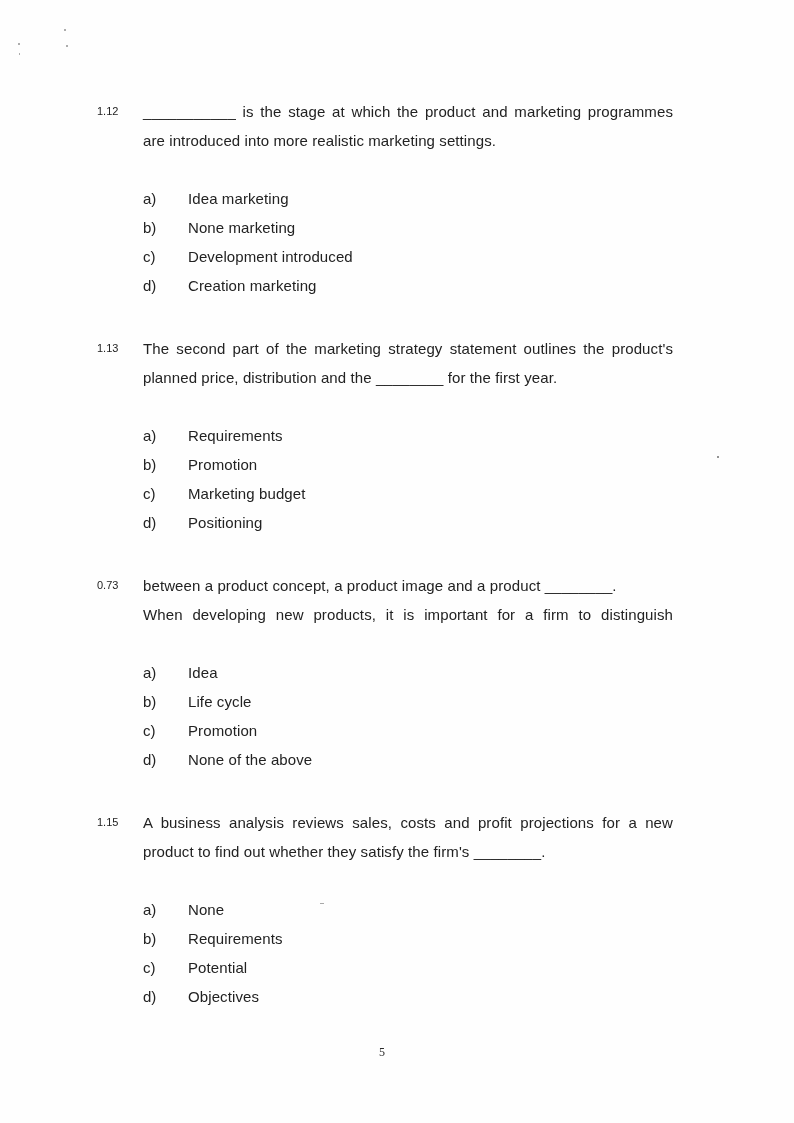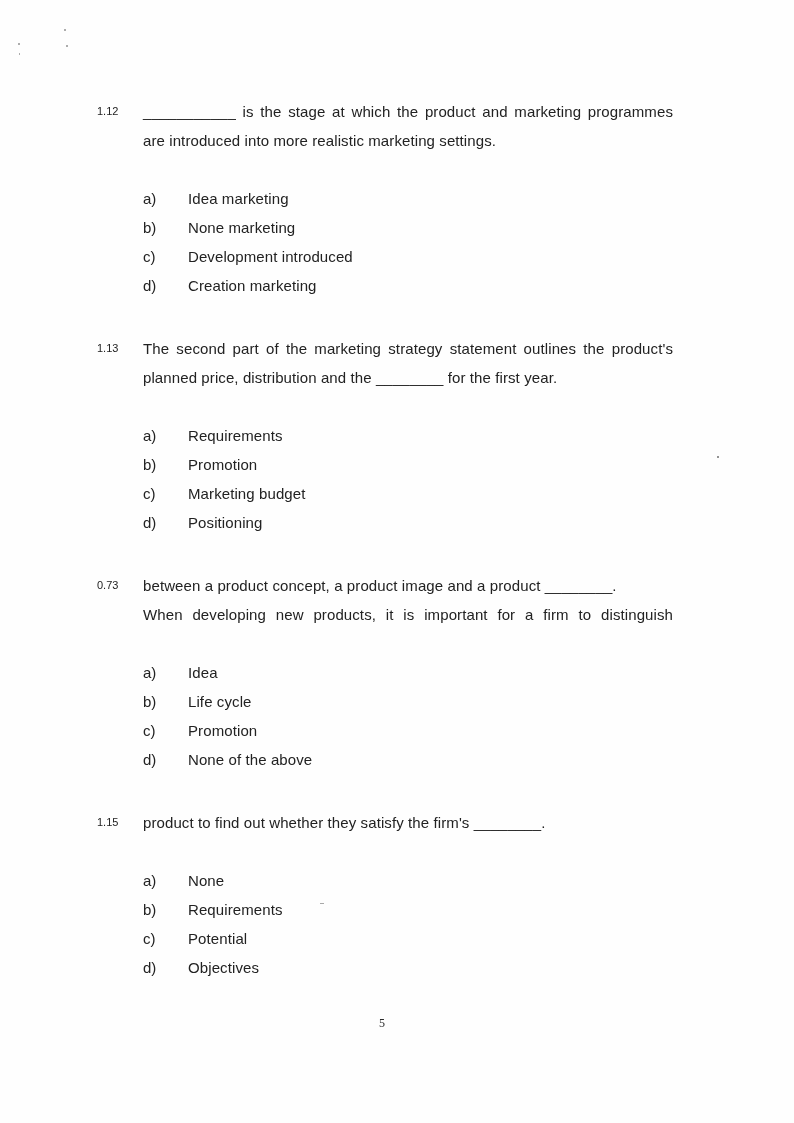--- a/index.html
+++ b/index.html
@@ -150,20 +150,21 @@
           <span class="opt-letter">d)</span>
           <span class="opt-text">None of the above</span>
         </div>
       </div>
     </div>
 
     <div class="question">
       <div class="q-row">
         <span class="q-num">1.15</span>
         <div class="q-body">
+          <div class="q-line q-line-first">A business analysis reviews sales, costs and profit projections for a new</div>
           <div class="q-line">product to find out whether they satisfy the firm's ________.</div>
         </div>
       </div>
       <div class="options">
         <div class="option">
           <span class="opt-letter">a)</span>
           <span class="opt-text">None</span>
         </div>
         <div class="option">
           <span class="opt-letter">b)</span>

